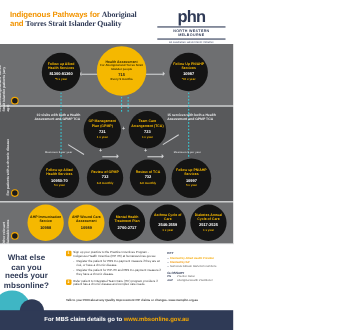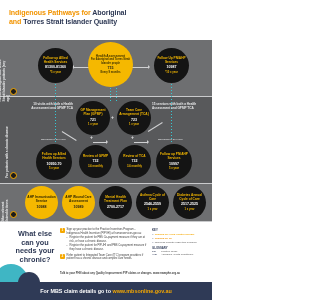--- a/index.html
+++ b/index.html
@@ -16,21 +16,21 @@
   .header {
     position: absolute; left:0; top:0; width:212px; height:40px;
     background:#ffffff;
     display:flex; align-items:center;
   }
   .title {
     position:absolute; left:9px; top:9px; width:118px;
     font-size:7.1px; line-height:9px; font-weight:bold; color:#f29400;
     letter-spacing:-0.1px;
   }
-  .title .dark { color:#2f3a56; }
+  .title .dark { color:#2f3a56;font-family:Liberation Serif, serif; }
   .logo { position:absolute; right:7px; top:8px; width:62px; text-align:center; }
   .logo-phn {
     font-size:15px; font-weight:bold; color:#2f3a56; line-height:15px;
     letter-spacing:-0.7px;
   }
   .logo-sub {
     font-size:3.3px; color:#2f3a56; line-height:4.2px; letter-spacing:0.3px;
     font-weight:bold; border-top:0.6px solid #2f3a56; border-bottom:0.6px solid #2f3a56;
     padding:1px 0; margin-top:0.5px;
   }
@@ -97,21 +97,21 @@
     font-weight:bold; text-align:left; width:40px;
   }
   .microcap {
     position:absolute; font-size:2.3px; color:#d7d8da; font-weight:bold;
     letter-spacing:0.15px;
   }
 
   
   .footer { position:absolute; left:0; top:222px; width:212px; height:60px; background:#fff; }
   .what-else {
-    position:absolute; left:11px; top:8px; width:48px;
+    position:absolute; left:0; top:8px; width:48px;
     font-size:7.3px; line-height:8.6px; font-weight:bold; color:#2f3a56;
     text-align:center;
   }
   .bullets { position:absolute; left:60px; top:6px; width:88px; }
   .bullet-row { display:flex; margin-bottom:2.5px; }
   .bnum {
     flex:0 0 auto; width:4.6px; height:4.6px; border-radius:1px;
     background:#f5a800; color:#fff; font-size:3.2px; font-weight:bold;
     display:flex; align-items:center; justify-content:center; margin-right:2px;
     margin-top:0.2px;
@@ -158,20 +158,28 @@
 </head>
 <body>
 
 <div class="poster">
 
   <div class="header">
     <div class="title">
       <span>Indigenous Pathways for </span><span class="dark">Aboriginal</span><br>
       <span>and </span><span class="dark">Torres Strait Islander Quality</span>
     </div>
+    <div class="logo">
+      <div class="logo-phn">phn</div>
+      <div class="logo-sub">
+        <span>NORTH WESTERN</span><br>
+        <span>MELBOURNE</span>
+      </div>
+      <div class="logo-gov">An Australian Government Initiative</div>
+    </div>
   </div>
 
   <div class="band band-a"></div>
   <div class="band-sep" style="top:96px;"></div>
   <div class="band band-b"></div>
   <div class="band-sep" style="top:183px;"></div>
   <div class="band band-c"></div>
   <div class="band-sep" style="top:221px;"></div>
 
   <div class="vwrap" style="left:10px; top:44px; width:10px; height:46px;">
@@ -296,21 +304,21 @@
     <div class="n-label">Diabetes Annual Cycle of Care</div>
     <div class="n-code">2517-2525</div>
     <div class="n-freq">1 x year</div>
   </div>
 
   <div class="footer">
     <div class="what-else">
       <span>What else</span><br>
       <span>can you</span><br>
       <span>needs your</span><br>
-      <span>chronic?</span>
+      <span>mbsonline?</span>
     </div>
 
     <div class="bullets">
       <div class="bullet-row">
         <div class="bnum">1</div>
         <div>
           <div class="btext">Sign up your practice to the Practice Incentives Program - Indigenous Health Incentive (PIP IHI) at humanservices.gov.au</div>
           <div class="sub-dash">
             <div class="dash">-</div>
             <div class="btext">Register the patient for PBS Co-payment measure if they are at risk, or have a chronic disease.</div>

